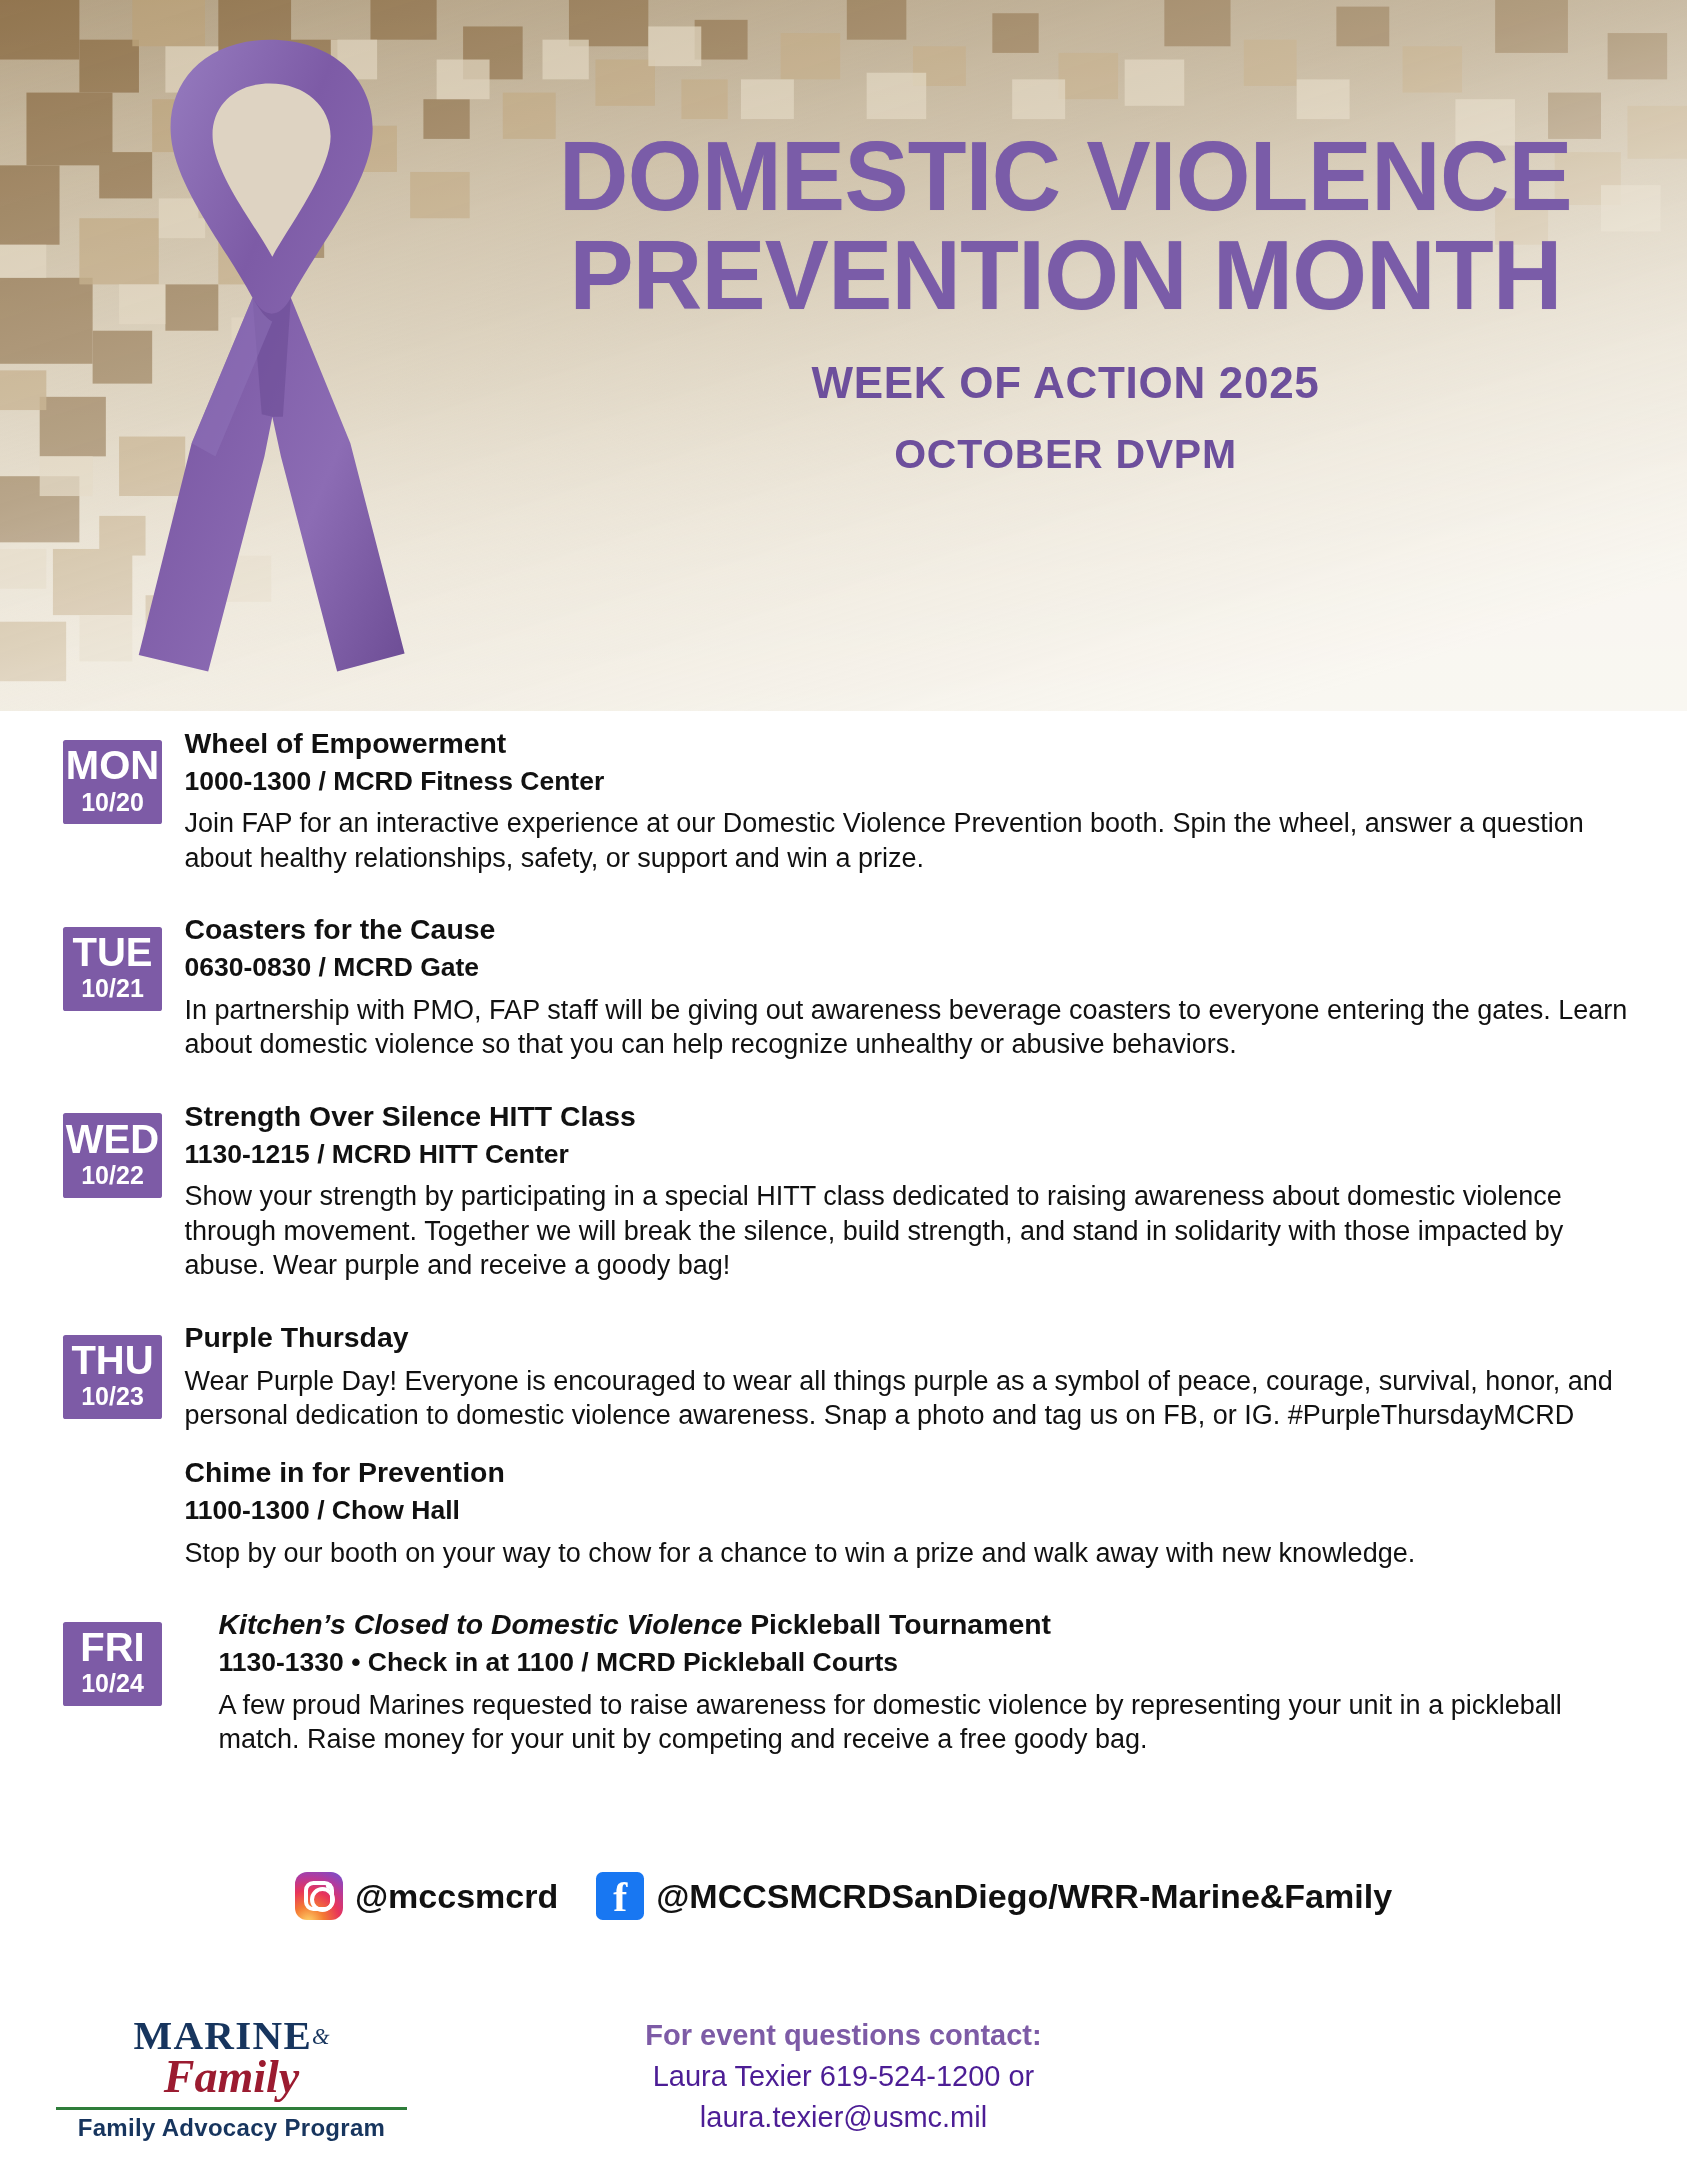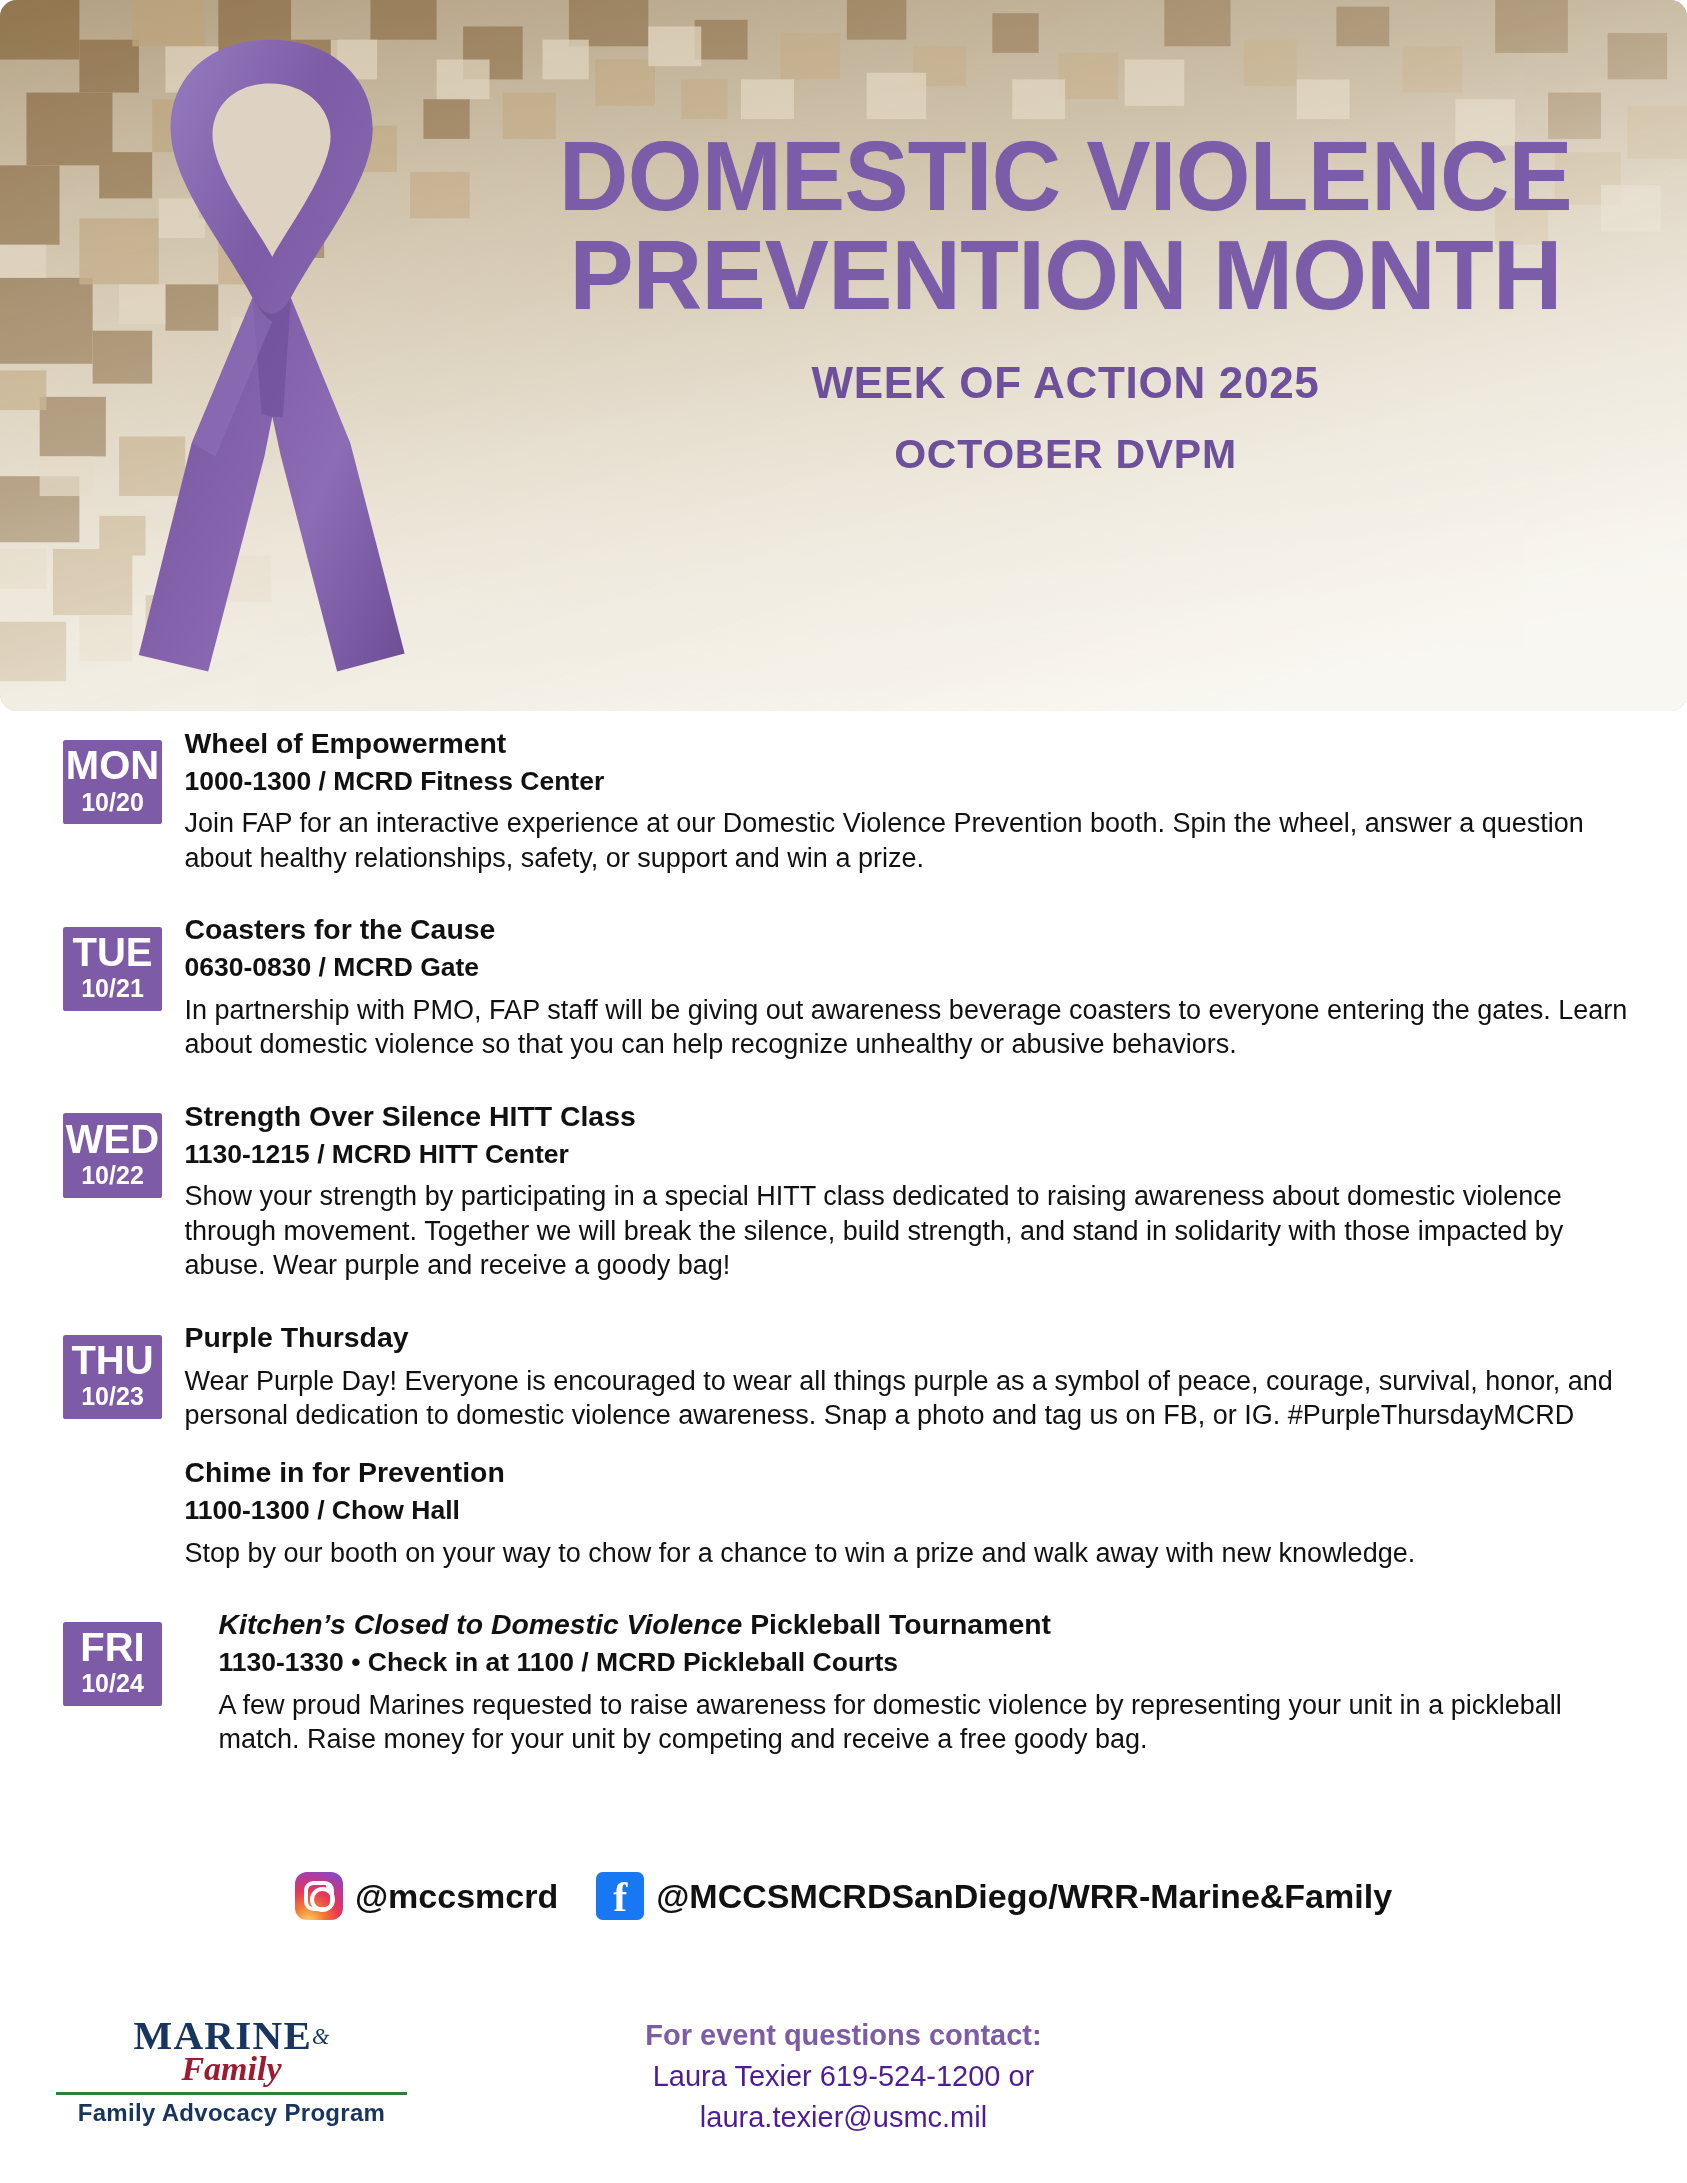--- a/index.html
+++ b/index.html
@@ -16,21 +16,20 @@
     overflow: hidden;
   }
 
   
   .banner {
     position: relative;
     width: 1687px;
     height: 711px;
     overflow: hidden;
     background: #cbbda6;
-    border-radius: 17px;
   }
   .camo-layer {
     position: absolute;
     inset: 0;
   }
   .camo-base {
     position: absolute;
     inset: 0;
     background:
       linear-gradient(180deg, #b3a184 0%, #c6b79d 25%, #d8cdb8 55%, #e9e2d4 80%, #f2eee5 100%);
@@ -230,21 +229,21 @@
     font-family: "Liberation Serif", serif;
     font-style: italic;
     font-size: 22.5px;
     color: #17355e;
     vertical-align: super;
   }
   .mf-family {
     font-family: "Liberation Serif", serif;
     font-style: italic;
     font-weight: bold;
-    font-size: 34px;
+    font-size: 46px;
     color: #9b1b30;
     margin-top: -9.3px;
   }
   .mf-rule {
     height: 3.3px;
     background: #2e7d3a;
     margin: 4px 0 4px 0;
   }
   .mf-fap {
     font-weight: bold;

